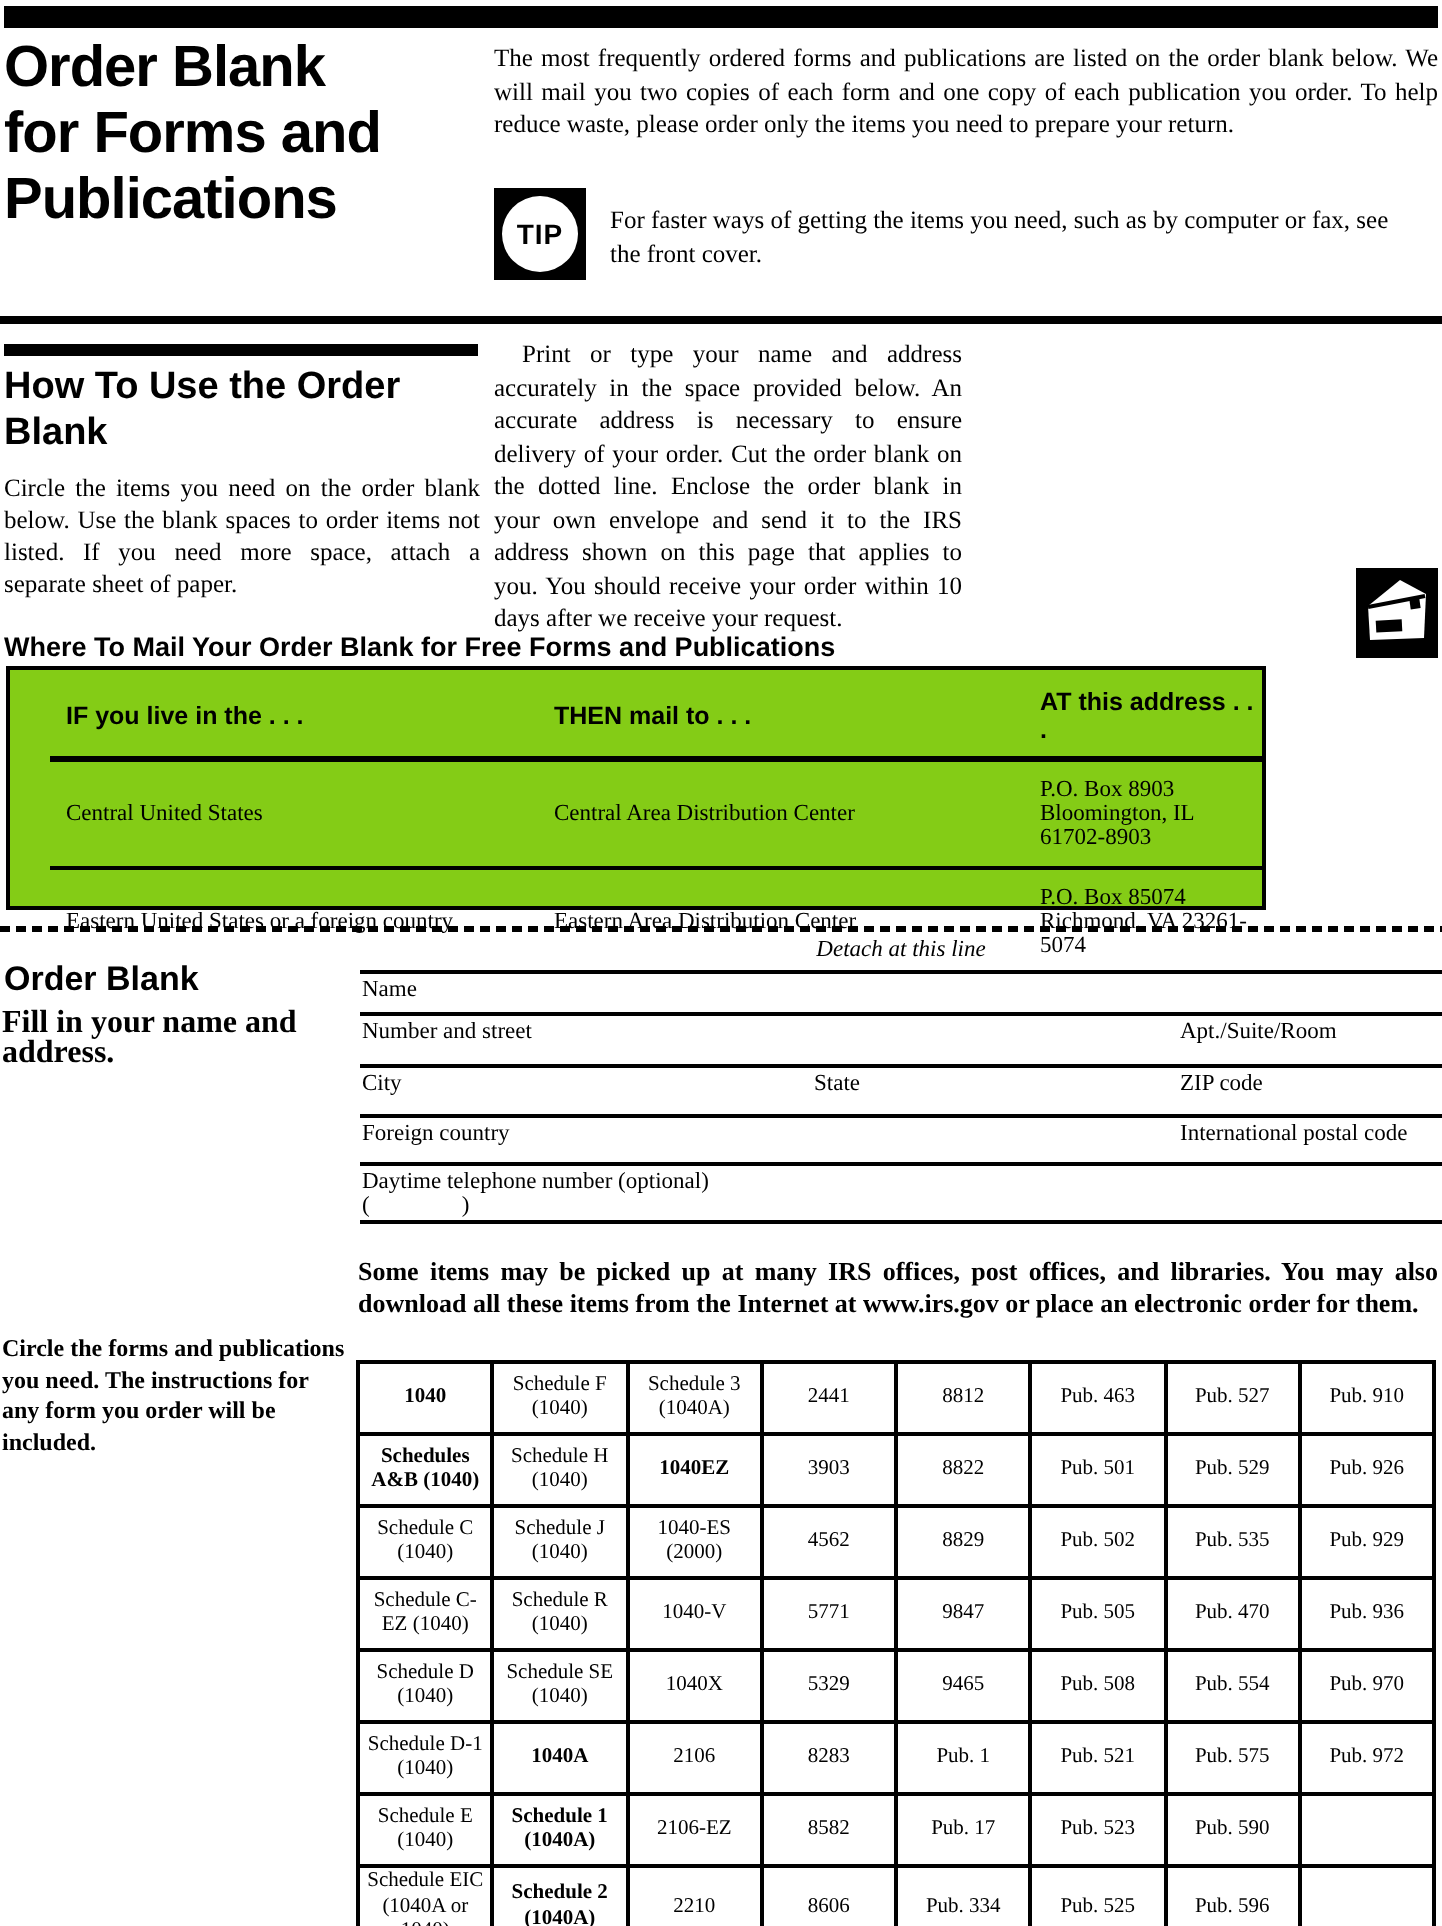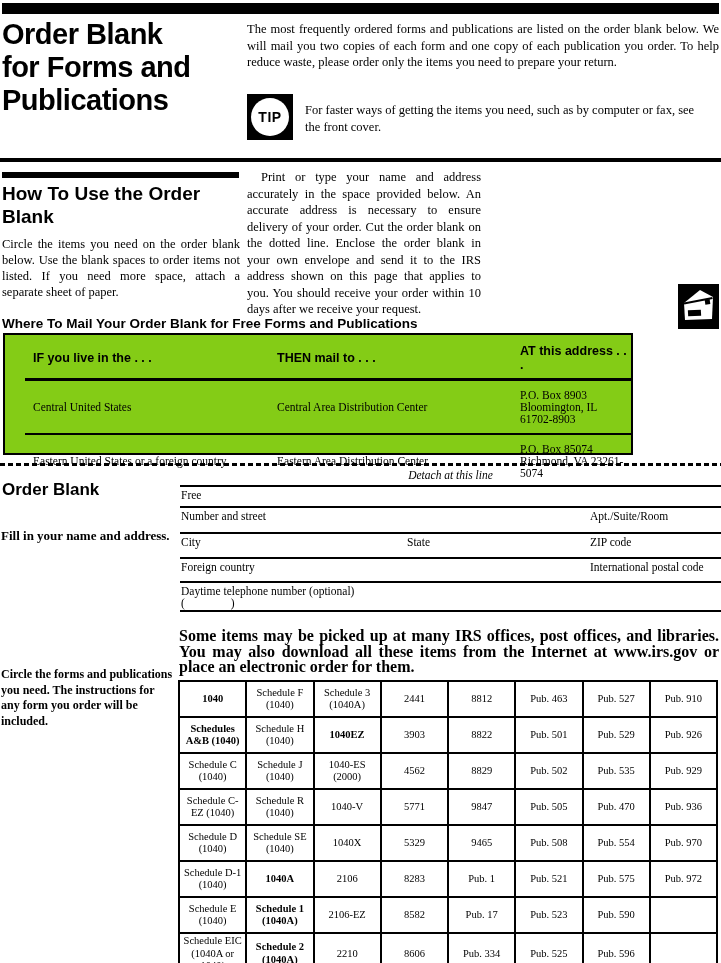--- a/index.html
+++ b/index.html
@@ -59,37 +59,37 @@
   .detach-dashes {
     position:absolute; left:0; top:463px; width:721px; height:3px;
     background:repeating-linear-gradient(90deg,#000 0 5px,transparent 5px 8px);
   }
   .detach-label {
     position:absolute; left:180px; top:469px; width:541px; text-align:center;
     font-style:italic; font-size:11.5px;
   }
 
   .ob-heading { position:absolute; left:2px; top:480px; font-family:"Liberation Sans", sans-serif; font-weight:bold; font-size:17px; }
-  .ob-instruction { position:absolute; left:1px; top:528px; width:172px; font-weight:bold; font-size:13px; line-height:15px; }
+  .ob-instruction { position:absolute; left:1px; top:504px; width:172px; font-weight:bold; font-size:16px; line-height:15px; }
 
   .form-area { position:absolute; left:180px; top:485px; width:541px; border-top:2px solid #000; }
   .field-row { position:relative; border-bottom:2px solid #000; }
   .field-row .lbl { position:absolute; top:2px; left:1px; font-size:11.5px; white-space:nowrap; }
   .field-row .lbl.at-state { left:227px; }
   .field-row .lbl.at-right { left:410px; }
   .field-row .lbl.parens { top:14px; white-space:pre; }
   .row-name { height:21px; }
   .row-street { height:26px; }
   .row-city { height:25px; }
   .row-foreign { height:24px; }
   .row-phone { height:29px; }
 
   .items-note {
     position:absolute; left:179px; top:628px; width:540px;
-    font-weight:bold; font-size:16px; line-height:15.5px; text-align:justify;
+    font-weight:bold; font-size:13px; line-height:15.5px; text-align:justify;
   }
   .circle-note {
     position:absolute; left:1px; top:667px; width:172px;
     font-weight:bold; font-size:12px; line-height:15.5px;
   }
 
   .order-grid-wrap { position:absolute; left:178px; top:660px; width:540px; }
   table.grid { width:100%; border-collapse:collapse; table-layout:fixed;margin-top:20px; }
   table.grid td {
     border:2px solid #000; height:36px; text-align:center; vertical-align:middle;
@@ -167,21 +167,21 @@
   </div>
 
   <div class="detach-dashes"></div>
   <div class="detach-label">Detach at this line</div>
 
   <h3 class="ob-heading">Order Blank</h3>
   <p class="ob-instruction">Fill in your name and address.</p>
 
   <div class="form-area">
     <div class="field-row row-name">
-      <span class="lbl">Free</span>
+      <span class="lbl">Name</span>
     </div>
     <div class="field-row row-street">
       <span class="lbl">Number and street</span>
       <span class="lbl at-right">Apt./Suite/Room</span>
     </div>
     <div class="field-row row-city">
       <span class="lbl">City</span>
       <span class="lbl at-state">State</span>
       <span class="lbl at-right">ZIP code</span>
     </div>

